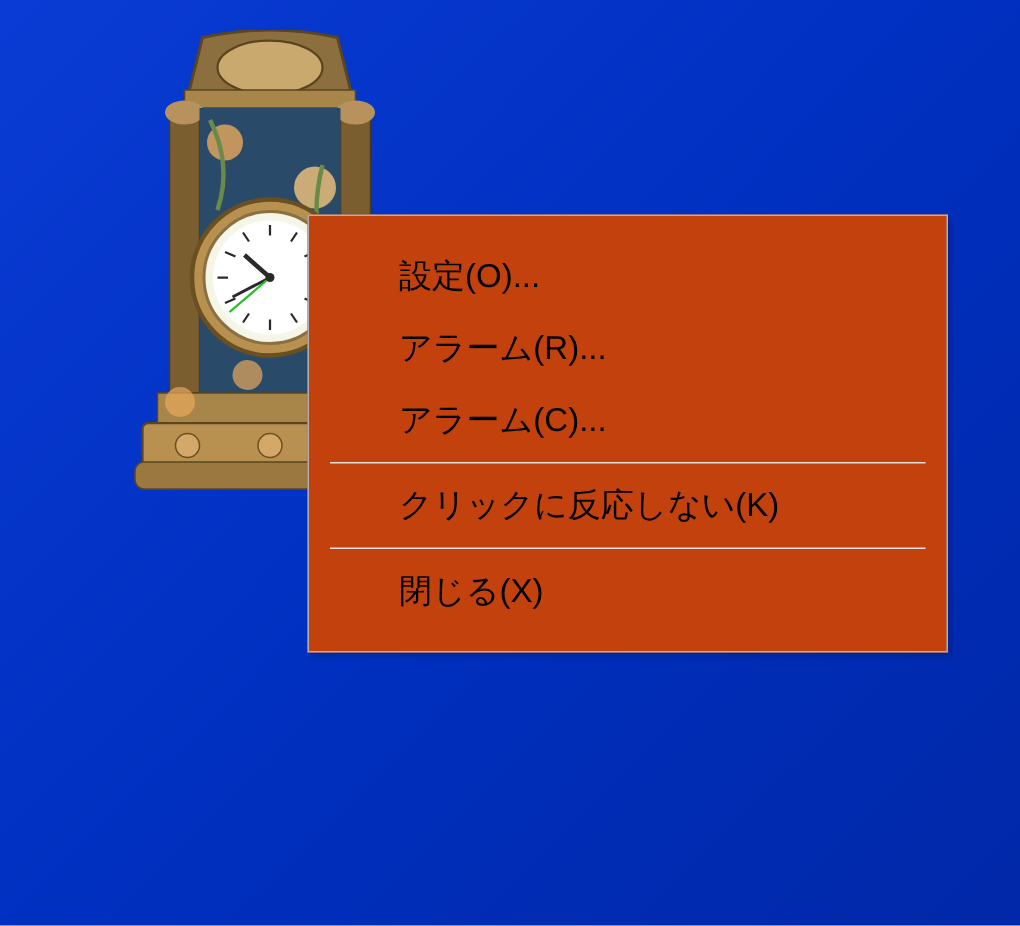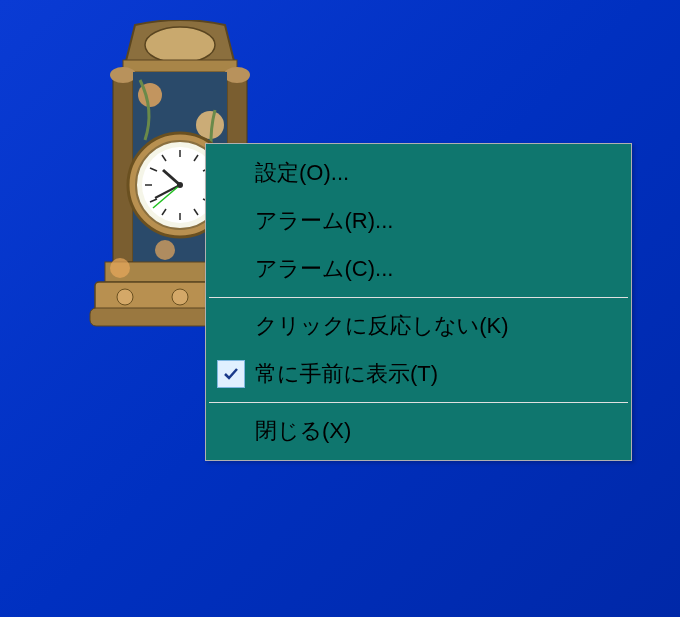--- a/index.html
+++ b/index.html
@@ -20,24 +20,24 @@
       left: 75px;
       top: 20px;
       width: 210px;
       height: 310px;
     }
     .context-menu {
       position: absolute;
       left: 205px;
       top: 143px;
       width: 427px;
-      background: #0f766e;
+      background: #c2410c;
       border: 1px solid #b0b0b0;
       box-shadow: 2px 2px 4px rgba(0,0,0,0.2);
-      padding: 3px;
+      padding: 14px;
     }
     .menu-group {
       padding: 2px 0;
     }
     .menu-separator {
       height: 1px;
       background: #e0e0e0;
       margin: 2px 0;
     }
     .menu-item {
@@ -146,28 +146,20 @@
       <div class="menu-checkbox-spacer"></div>
       <span class="menu-label">アラーム(C)...</span>
     </div>
   </div>
   <div class="menu-separator"></div>
   <div class="menu-group">
     <div class="menu-item">
       <div class="menu-checkbox-spacer"></div>
       <span class="menu-label">クリックに反応しない(K)</span>
     </div>
-    <div class="menu-item">
-      <div class="menu-checkbox checked">
-        <svg class="check-icon" viewBox="0 0 16 14">
-          <path d="M 2 7 L 6 11 L 14 2" stroke="#1a3a8a" stroke-width="2.5" fill="none"></path>
-        </svg>
-      </div>
-      <span class="menu-label">常に手前に表示(T)</span>
-    </div>
   </div>
   <div class="menu-separator"></div>
   <div class="menu-group">
     <div class="menu-item">
       <div class="menu-checkbox-spacer"></div>
       <span class="menu-label">閉じる(X)</span>
     </div>
   </div>
 </div>
 

